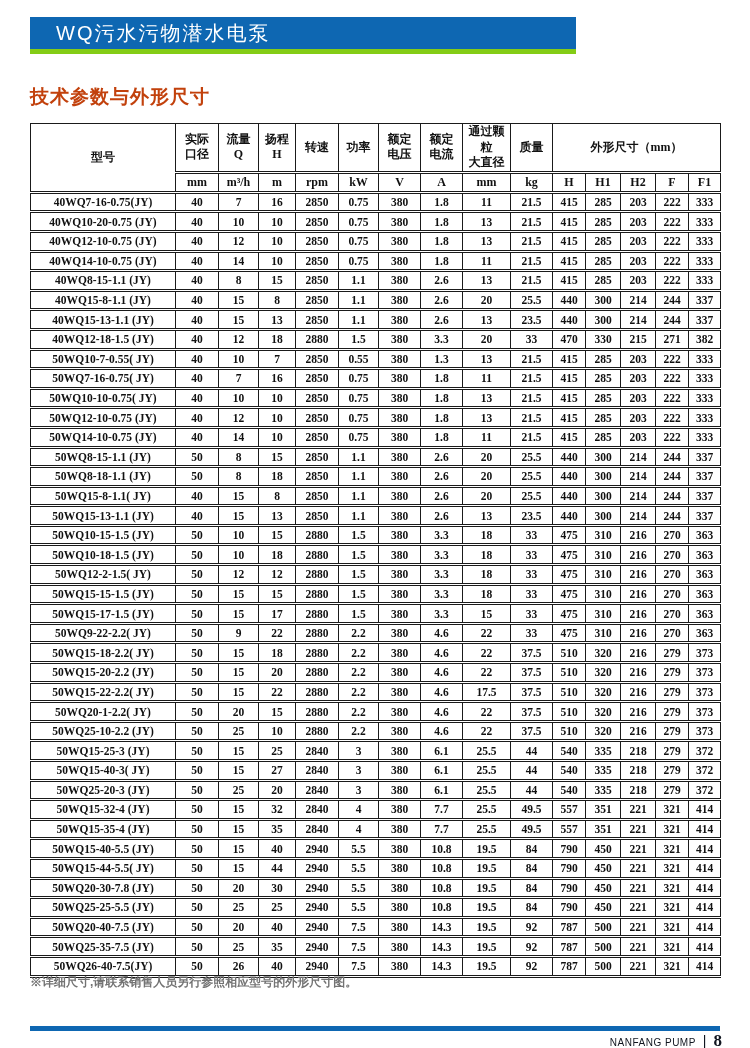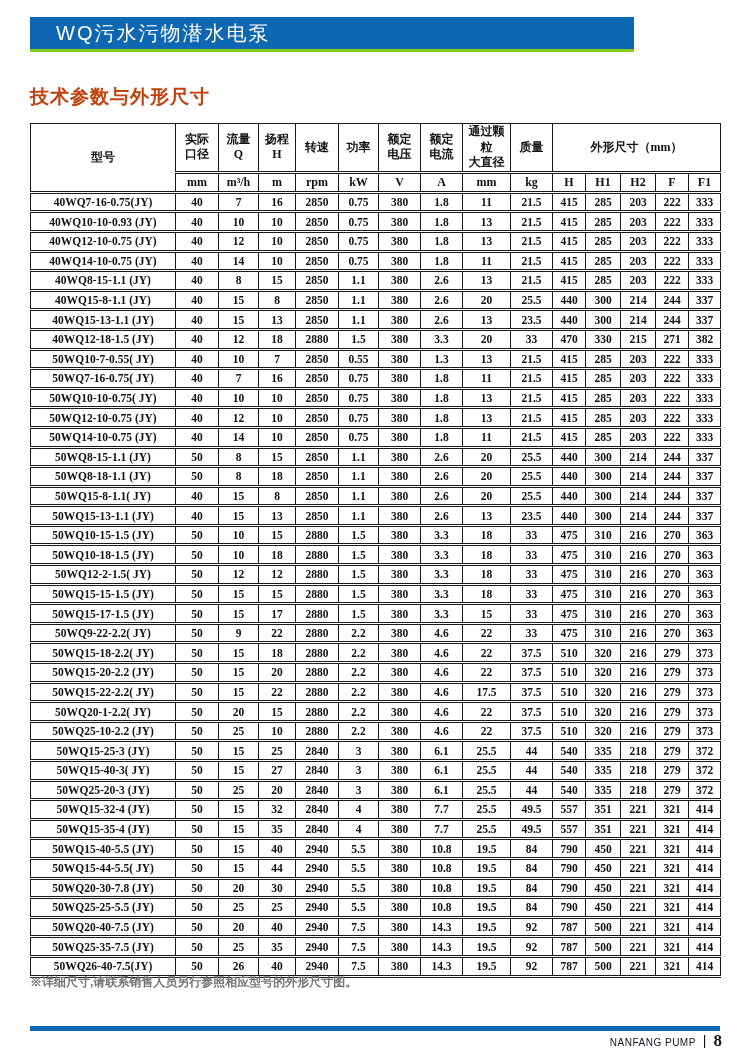--- a/index.html
+++ b/index.html
@@ -1,23 +1,23 @@
 <!DOCTYPE html>
 <html><head>
 <meta charset="utf-8">
 <style>
   html,body { margin:0; padding:0; }
   body {
     width:750px; height:1048px; background:#ffffff; position:relative;
     font-family:"Liberation Serif", serif; color:#111;
   }
   .header-bar {
-    position:absolute; left:30px; top:17px; width:604px; height:32px;
+    position:absolute; left:30px; top:17px; width:546px; height:32px;
     display:flex; align-items:center;
-    border-bottom:3px solid #84cc16;
+    border-bottom:5px solid #84cc16;
   }
   .header-title {
     color:#ffffff; font-size:20px; padding-left:26px; letter-spacing:2px;
     font-family:"Liberation Sans", sans-serif; font-weight:500;
   }
   .section-title {
     position:absolute; left:30px; top:84px; margin:0;
     font-size:19px; font-weight:bold; letter-spacing:1px; color:#c2410c;
     font-family:"Liberation Sans", sans-serif;
   }
@@ -120,21 +120,21 @@
           <td>1.8</td>
           <td>11</td>
           <td>21.5</td>
           <td>415</td>
           <td>285</td>
           <td>203</td>
           <td>222</td>
           <td>333</td>
         </tr>
         <tr>
-          <td>40WQ10-10-0.93 (JY)</td>
+          <td>40WQ10-20-0.75 (JY)</td>
           <td>40</td>
           <td>10</td>
           <td>10</td>
           <td>2850</td>
           <td>0.75</td>
           <td>380</td>
           <td>1.8</td>
           <td>13</td>
           <td>21.5</td>
           <td>415</td>

